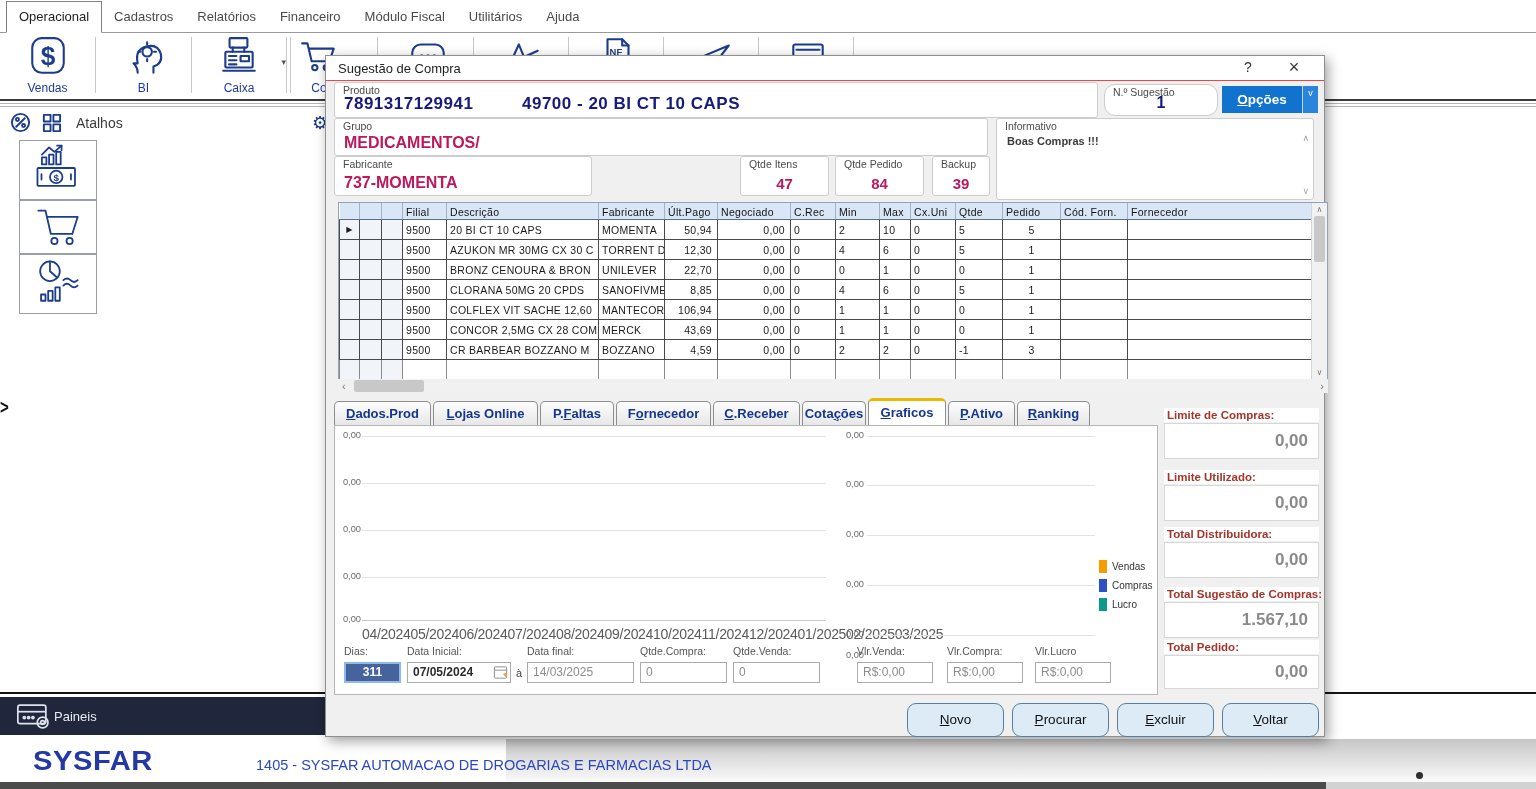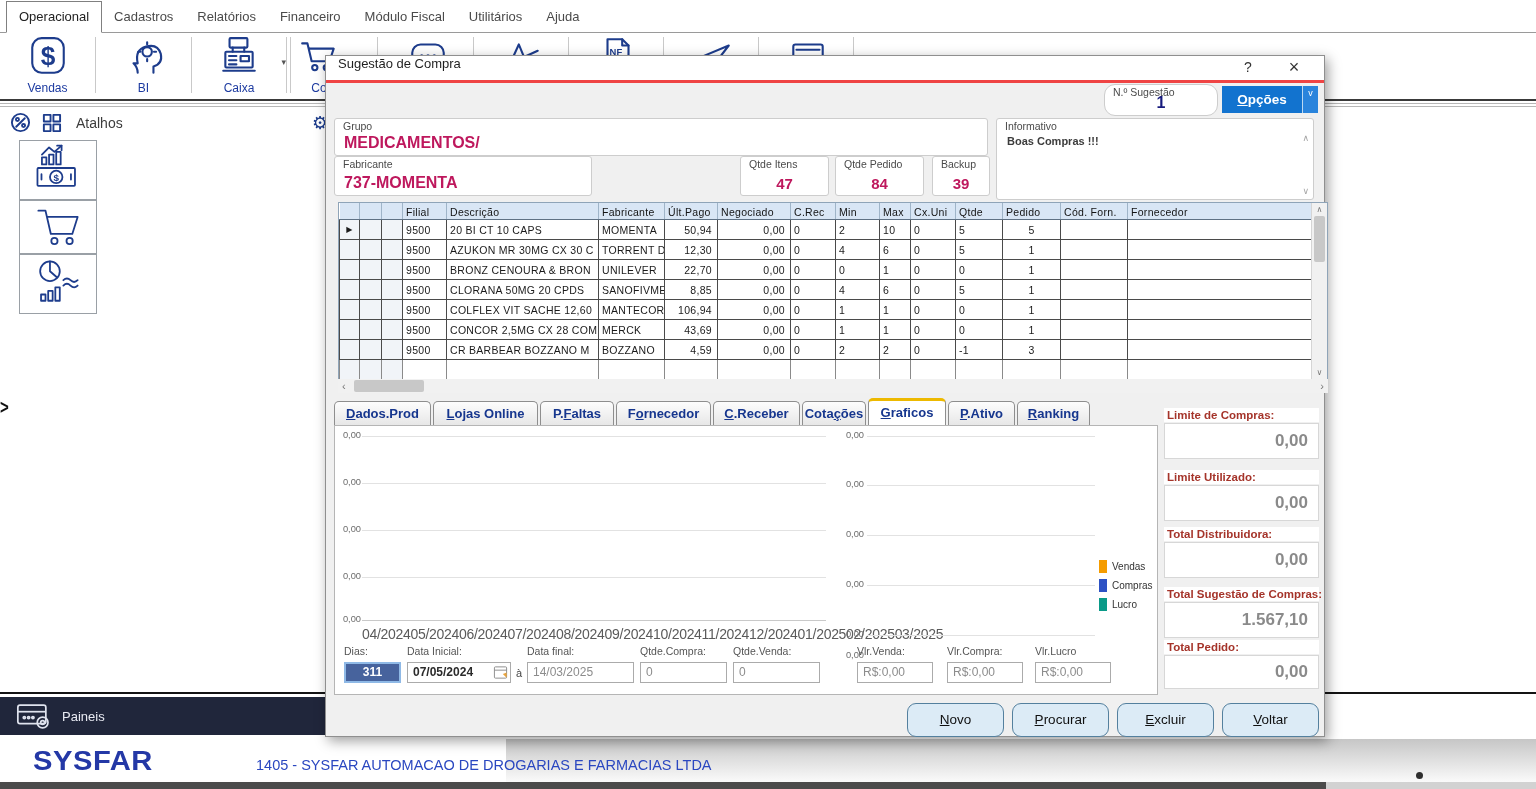--- a/index.html
+++ b/index.html
@@ -37,32 +37,32 @@
   .shortcut{position:absolute;left:19px;width:76px;background:#fff;border:1px solid #9aa0a6;display:flex;align-items:center;justify-content:center;}
   .shortcut svg{width:62px;height:50px;}
   #edge-chevron{position:absolute;left:0px;top:398px;font-size:15px;font-weight:900;color:#111;transform:scaleY(1.3);}
 
   
   #black-line{position:absolute;left:0;top:692px;width:100%;height:2px;background:#141414;}
   #paineis{position:absolute;left:0;top:697px;width:980px;height:38px;background:#20263b;display:flex;align-items:center;color:#e8eaf2;}
   #paineis .pic{width:40px;height:28px;margin-left:14px;}
   #paineis .pic svg{width:40px;height:28px;}
   #paineis .pic svg path,#paineis .pic svg rect,#paineis .pic svg circle{stroke:#dfe3ee;fill:none;stroke-width:1.6;}
-  #paineis .plab{font-size:13px;margin-left:8px;}
+  #paineis .plab{font-size:13px;}
   #footer-white{position:absolute;left:0;top:739px;width:506px;height:43px;background:#fff;}
   #footer-grad{position:absolute;left:506px;top:739px;width:1030px;height:43px;background:linear-gradient(#c6c6c6,#fafafa);}
   #logo{position:absolute;left:33px;top:746px;font-size:27px;font-weight:800;color:#2438a6;letter-spacing:.5px;transform:scaleX(1.08);transform-origin:left;}
   #company{position:absolute;left:256px;top:757px;font-size:14.5px;color:#2a47c0;white-space:nowrap;}
   #bottom-bar{position:absolute;left:0;top:782px;width:1326px;height:7px;background:#4b4b4b;}
   #bottom-bar-r{position:absolute;left:1326px;top:782px;width:210px;height:7px;background:#d2d2d2;}
   #dot{position:absolute;left:1416px;top:772px;width:7px;height:7px;border-radius:50%;background:#2e2e2e;}
 
   
   #dialog{position:absolute;left:325px;top:55px;width:1000px;height:682px;background:#f0f0f0;border:1px solid #8f8f8f;box-shadow:3px 4px 12px rgba(0,0,0,.38);z-index:10;box-sizing:border-box;}
-  #titlebar{position:absolute;left:0;top:0;width:100%;height:24px;background:#fff;border-bottom:3px solid #ef4444;display:flex;}
+  #titlebar{position:absolute;left:0;top:0;width:100%;height:24px;background:#fff;border-bottom:1px solid #ef4444;display:flex;align-items:center;}
   #dlg-title{font-size:13px;color:#1f1f1f;margin-left:12px;}
   .tb-win{width:40px;text-align:center;color:#333;cursor:default;}
   #btn-help{position:absolute;right:56px;top:3px;font-size:14px;}
   #btn-close{position:absolute;right:10px;top:1px;font-size:18px;}
 
   .grp{position:absolute;background:#fff;border:1px solid #cdcdcd;border-radius:3px;}
   .grp .gl{position:absolute;top:1px;left:8px;font-size:10.5px;color:#4a4a4a;white-space:nowrap;}
   .grp .gv{position:absolute;left:9px;bottom:3px;font-weight:bold;color:#be185d;white-space:nowrap;}
   .grp.center .gv{left:0;right:0;text-align:center;}
   .navy .gv{color:#171a7d;}
@@ -299,20 +299,24 @@
   <div id="bottom-bar-r"></div>
   <div id="dot"></div>
 
   <div id="dialog">
     <div id="titlebar">
       <span id="dlg-title">Sugestão de Compra</span>
     </div>
     <div id="btn-help" class="tb-win">?</div>
     <div id="btn-close" class="tb-win">×</div>
 
+    <div class="grp navy" id="g-produto" style="left:8px;top:26px;width:762px;height:34px;">
+      <span class="gl">Produto</span>
+      <span class="gv"><span>7891317129941</span><span id="prod-name">49700 - 20 BI CT 10 CAPS</span></span>
+    </div>
 
     <div class="grp navy center" id="g-sugestao" style="left:778px;top:28px;width:112px;height:30px;border-radius:11px;">
       <span class="gl">N.º Sugestão</span>
       <span class="gv">1</span>
     </div>
 
     <div id="btn-opcoes">
       <span id="opc-main"><u>O</u>pções</span>
       <span id="opc-side">v</span>
     </div>

